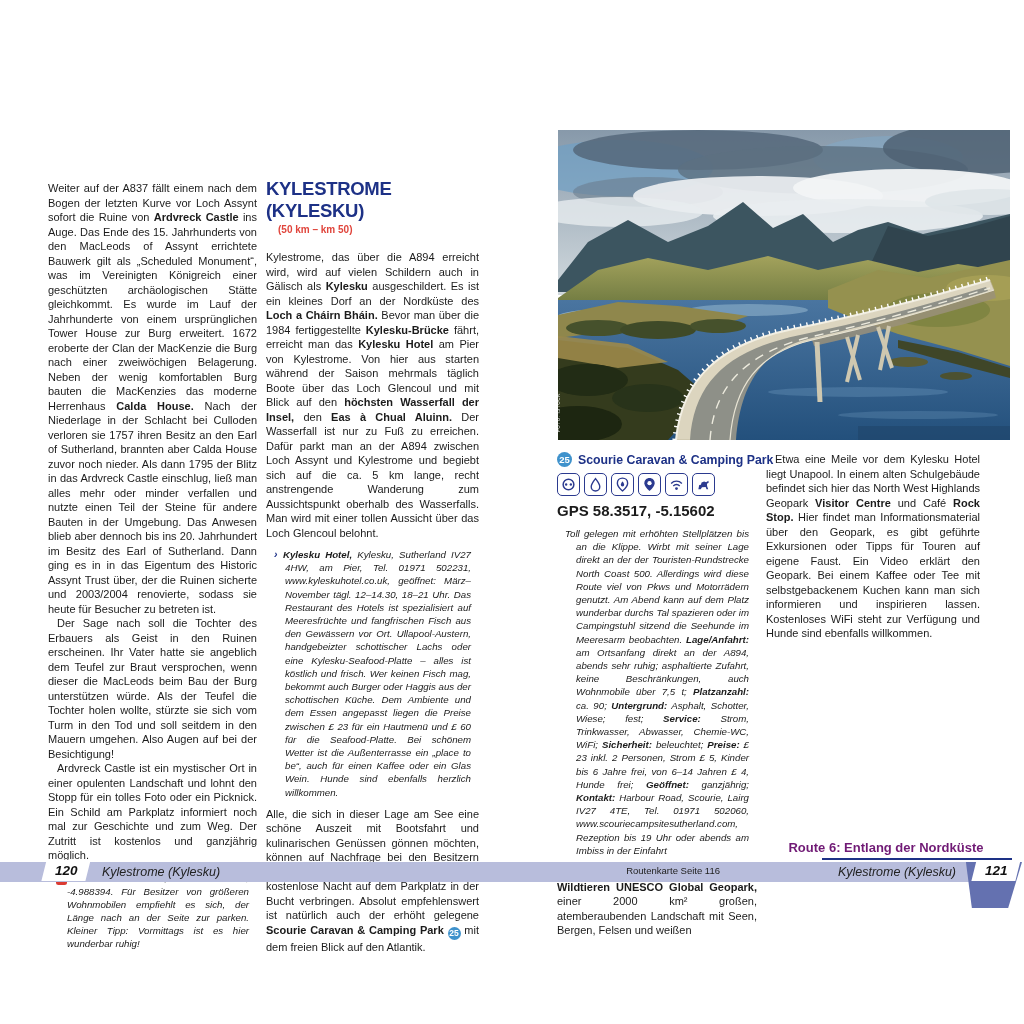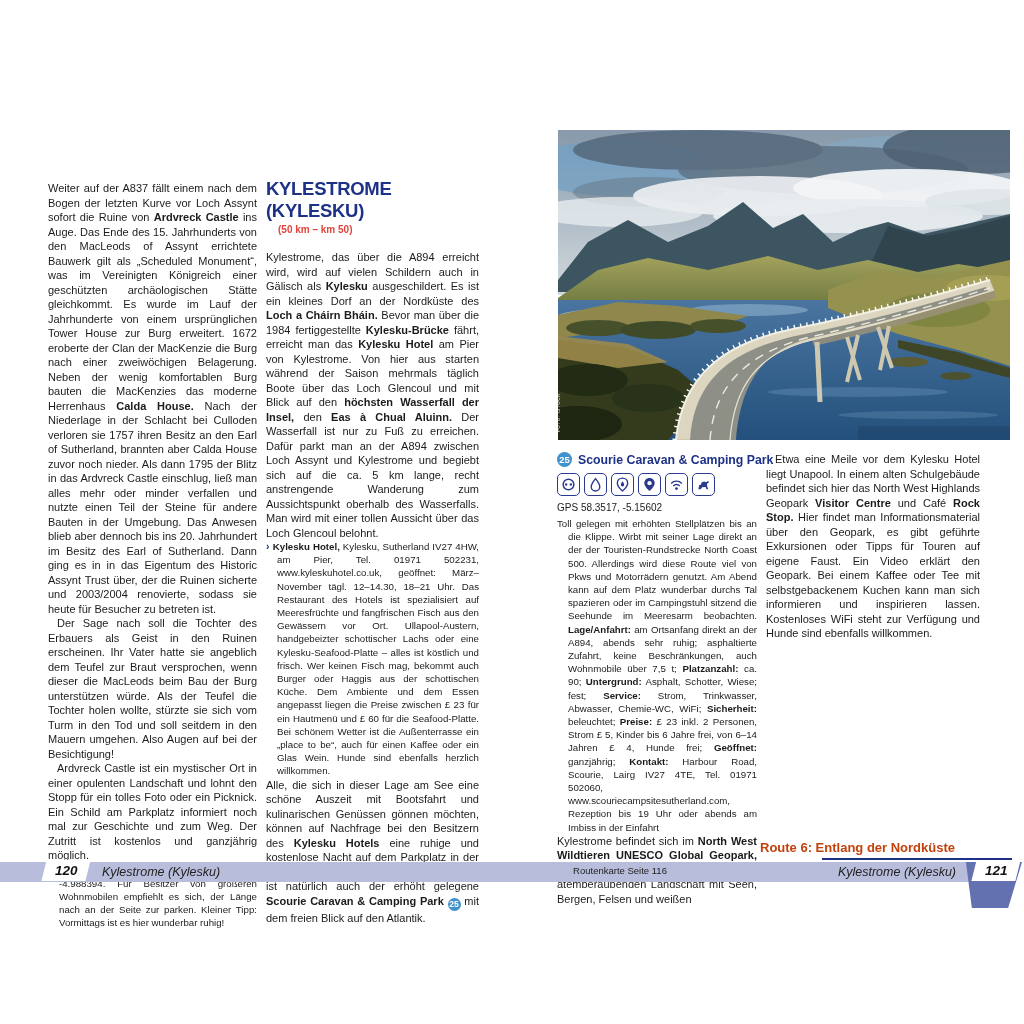--- a/index.html
+++ b/index.html
@@ -7,22 +7,22 @@
          font-family:"Liberation Sans",sans-serif;color:#1b1b1b;}
   .col{position:absolute;}
   .col1{left:48px;top:181px;width:209px;}
   .col2{left:266px;top:178px;width:213px;}
   .col3{left:557px;top:452px;width:200px;}
   .col4{left:766px;top:452px;width:214px;}
   h1{font-size:18.5px;color:#1d3186;margin:0 0 2px 0;letter-spacing:-0.3px;font-weight:bold;}
   .distance{color:#e0453c;font-weight:bold;font-size:10px;margin:0 0 15px 12px;}
   p.body{font-size:11px;line-height:14.5px;text-align:justify;margin:0;hyphens:none;}
   p.ind{text-indent:9px;}
-  p.listing{font-size:9.7px;line-height:13.2px;text-align:justify;margin:0;
-            padding-left:11px;text-indent:-11px;}
+  p.listing{font-size:9.7px;line-height:13.2px;text-align:justify;margin:8px;
+            padding-left:11px;text-indent:-11px;font-style:italic;}
   .gap{margin-top:7px;} .gap-lg{margin-top:15px;}
   .b{font-weight:bold;}
   .arrow{color:#1d3186;font-weight:900;font-size:10.5px;}
   .ic.parking-icon{display:inline-block;width:11px;height:11px;background:#db3b33;color:#fff;
        border-radius:2.5px;font-size:8.5px;font-weight:bold;text-align:center;line-height:11.5px;
        margin-right:3px;vertical-align:-1px;text-indent:0;}
   .num-badge{display:inline-block;width:13px;height:13px;border-radius:50%;background:#3f92cc;
        color:#fff;font-size:8.5px;font-weight:bold;text-align:center;line-height:13px;
        vertical-align:-2px;text-indent:0;}
   .ic.photo-reference-icon{display:inline-block;width:10px;height:9px;border:1px solid #555;
@@ -32,41 +32,41 @@
        color:#222;margin:20px 0 0 0;text-align:left;width:182px;}
   
   .camp-head{display:flex;align-items:center;gap:6px;margin:0 0 6px 0;}
   .badge-lg{width:15px;height:15px;border-radius:50%;background:#3f92cc;color:#fff;font-size:9.5px;
        font-weight:bold;display:flex;align-items:center;justify-content:center;flex:none;}
   .camp-title{color:#1d3186;font-weight:bold;font-size:12.3px;white-space:nowrap;}
   .amenities{display:flex;gap:4px;margin:2px 0 6px 0;}
   .amen{width:21px;height:21px;border:1.8px solid #2b3a8f;border-radius:5px;display:inline-flex;
        align-items:center;justify-content:center;background:#fff;}
   .amen svg{width:15px;height:15px;display:block;}
-  .gps{font-weight:normal;font-size:10px;margin:0 0 4px 0;}
+  .gps{font-weight:bold;font-size:15px;margin:0 0 4px 0;}
   
   .photo{position:absolute;left:558px;top:130px;width:452px;height:310px;margin:0;overflow:hidden;}
   .photo svg{display:block;width:452px;height:310px;}
   .credit{position:absolute;left:3px;bottom:8px;transform-origin:0 100%;transform:rotate(-90deg);
        font-size:4.5px;letter-spacing:0.6px;color:#e3e3e3;white-space:nowrap;}
   
   .footer-bar{position:absolute;left:0;top:862px;width:1012px;height:20px;background:#b8bddc;z-index:1;}
   .wedge{position:absolute;left:958px;top:862px;width:66px;height:46px;background:#6471b0;
        clip-path:polygon(12% 0,97% 0,76% 100%,21% 100%);z-index:2;}
-  .route-header{position:absolute;left:760px;top:840px;width:252px;text-align:left;
-       font-size:13px;font-weight:bold;color:#c2410c;z-index:3;}
+  .route-header{position:absolute;left:760px;top:840px;width:252px;text-align:center;
+       font-size:13px;font-weight:bold;color:#701a75;z-index:3;}
   .route-underline{position:absolute;left:822px;top:857.5px;width:190px;height:2.5px;
        background:#1d3186;z-index:3;}
   .pnbox{position:absolute;top:860px;width:44px;height:21px;background:#fff;
        transform:skewX(-14deg);z-index:3;display:flex;align-items:center;justify-content:center;}
   .pnbox span{transform:skewX(14deg);font-size:13.5px;font-weight:bold;font-style:italic;color:#111;}
   .pn-left{left:44px;} .pn-right{left:974px;}
   .ft{position:absolute;top:865px;font-style:italic;font-size:12.5px;color:#222;z-index:3;}
   .ft-left{left:102px;}
-  .ft-center{left:520px;width:200px;text-align:center;font-style:normal;font-size:9.5px;color:#222;}
+  .ft-center{left:520px;width:200px;text-align:right;font-style:normal;font-size:9.5px;color:#222;}
   .ft-right{left:800px;width:156px;text-align:right;}
 </style>
 </head>
 <body>
 
 <div class="sheet">
 
   <section class="col col1">
       <p class="body"><span>Weiter auf der A837 fällt einem nach dem Bogen der letzten Kurve vor Loch Assynt sofort die Ruine von </span><span class="b">Ardvreck Castle</span><span> ins Auge. Das Ende des 15. Jahrhunderts von den MacLeods of Assynt errichtete Bauwerk gilt als „Scheduled Monument“, was im Vereinigten Königreich einer geschützten archäologischen Stätte gleichkommt. Es wurde im Lauf der Jahrhunderte von einem ursprünglichen Tower House zur Burg erweitert. 1672 eroberte der Clan der MacKenzie die Burg nach einer zweiwöchigen Belagerung. Neben der wenig komfortablen Burg bauten die MacKenzies das moderne Herrenhaus </span><span class="b">Calda House.</span><span> Nach der Niederlage in der Schlacht bei Culloden verloren sie 1757 ihren Besitz an den Earl of Sutherland, brannten aber Calda House zuvor noch nieder. Als dann 1795 der Blitz in das Ardvreck Castle einschlug, ließ man alles mehr oder minder verfallen und nutzte einen Teil der Steine für andere Bauten in der Umgebung. Das Anwesen blieb aber dennoch bis ins 20. Jahrhundert im Besitz des Earl of Sutherland. Dann ging es in in das Eigentum des Historic Assynt Trust über, der die Ruinen sicherte und 2003/2004 renovierte, sodass sie heute für Besucher zu betreten ist.</span></p>
       <p class="body ind"><span>Der Sage nach soll die Tochter des Erbauers als Geist in den Ruinen erscheinen. Ihr Vater hatte sie angeblich dem Teufel zur Braut versprochen, wenn dieser die MacLeods beim Bau der Burg unterstützen würde. Als der Teufel die Tochter holen wollte, stürzte sie sich vom Turm in den Tod und soll seitdem in den Mauern umgehen. Also Augen auf bei der Besichtigung!</span></p>

